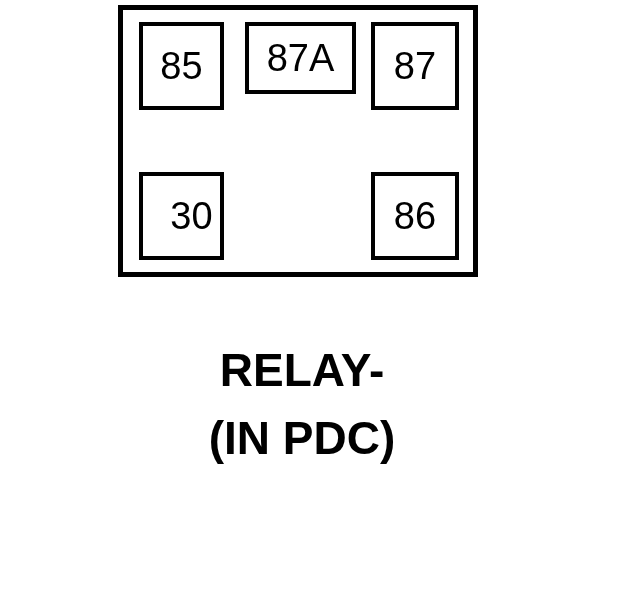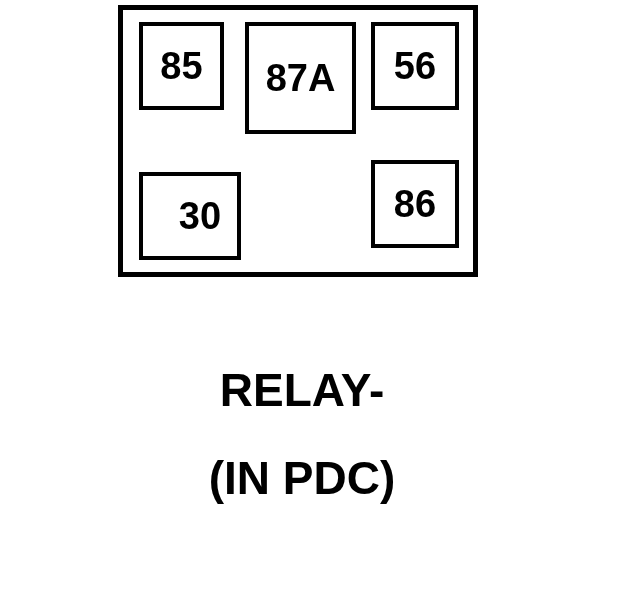--- a/index.html
+++ b/index.html
@@ -34,72 +34,71 @@
     box-sizing: border-box;
     border: 4px solid #000000;
     background: #ffffff;
     display: flex;
     align-items: center;
     justify-content: center;
   }
   .pin-label {
     font-family: "Liberation Sans", sans-serif;
     font-size: 38px;
-    font-weight: 700;
+    font-weight: 400;
     line-height: 1;
     letter-spacing: 0px;
     color: #000000;
     white-space: nowrap;
   }
 
   
   #pin-85  { left: 139px; top: 22px;  width: 85px;  height: 88px; }
-  #pin-87a { left: 245px; top: 22px;  width: 111px; height: 112px; text-align: center; }
+  #pin-87a { left: 245px; top: 22px;  width: 111px; height: 72px; text-align: center; }
   #pin-87  { left: 371px; top: 22px;  width: 88px;  height: 88px; }
-  #pin-30  { left: 139px; top: 172px; width: 102px;  height: 88px; padding-left: 20px; }
-  #pin-86  { left: 371px; top: 160px; width: 88px;  height: 88px; }
+  #pin-30  { left: 139px; top: 172px; width: 85px;  height: 88px; padding-left: 20px; }
+  #pin-86  { left: 371px; top: 172px; width: 88px;  height: 88px; }
 
   
   #caption {
     position: absolute;
     left: 0;
     top: 336px;
     width: 604px;
     text-align: center;
   }
   .caption-line {
     font-family: "Liberation Sans", sans-serif;
     font-size: 46px;
     font-weight: bold;
     line-height: 68px;
     letter-spacing: 0px;
     color: #000000;
     white-space: nowrap;
-    margin-top: 20px;
   }
 </style>
 </head>
 <body>
 
 <div id="relay-body">
 
   
 
 </div>
 
 <div class="pin-box" id="pin-85">
   <span class="pin-label">85</span>
 </div>
 
 <div class="pin-box" id="pin-87a">
   <span class="pin-label">87A</span>
 </div>
 
 <div class="pin-box" id="pin-87">
-  <span class="pin-label">56</span>
+  <span class="pin-label">87</span>
 </div>
 
 <div class="pin-box" id="pin-30">
   <span class="pin-label">30</span>
 </div>
 
 <div class="pin-box" id="pin-86">
   <span class="pin-label">86</span>
 </div>
 

